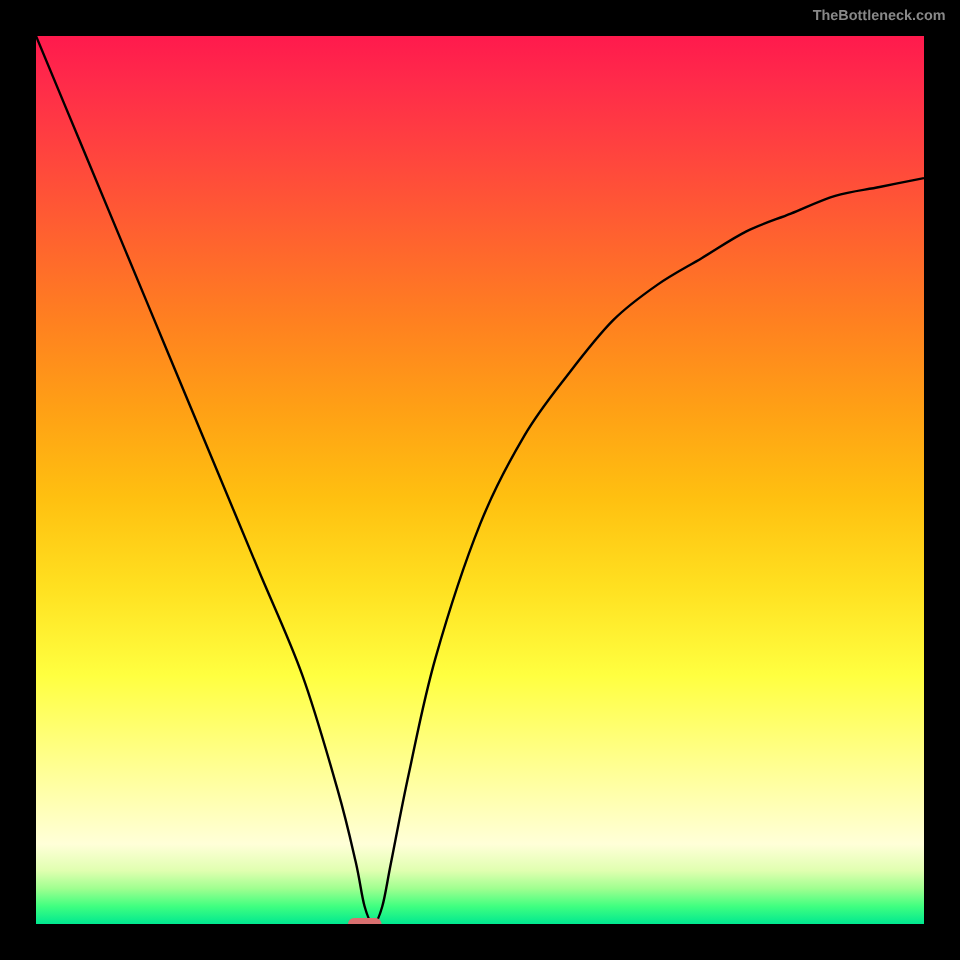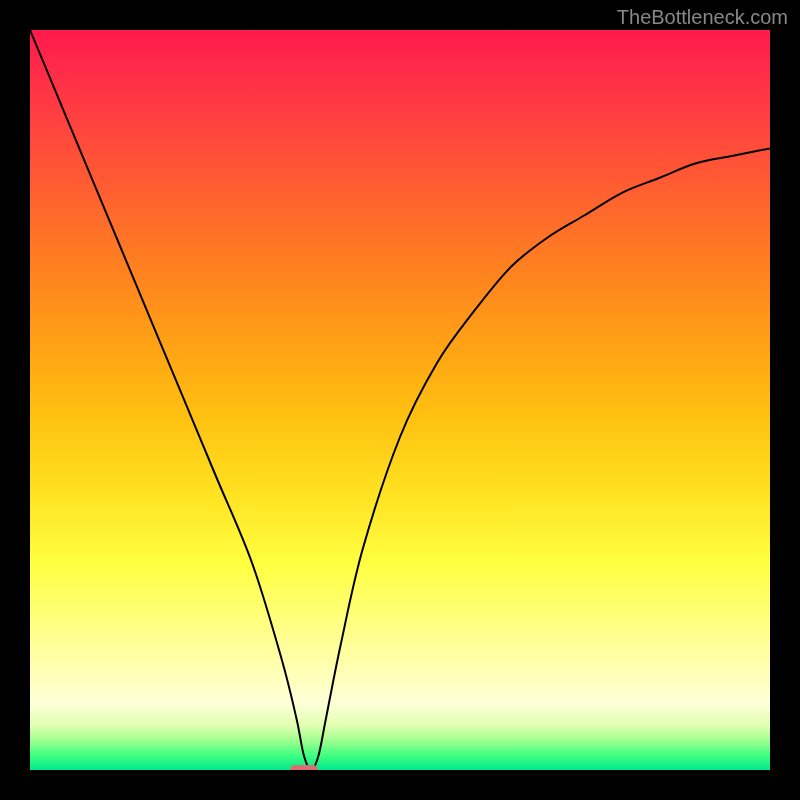--- a/index.html
+++ b/index.html
@@ -50,22 +50,22 @@
       #a0ff90 96%,
       #40ff80 98%,
       #00e890 100%
     );
   }
   .watermark {
     position: absolute;
     top: 6px;
     right: 12px;
     color: #888;
-    font-size: 20px;
-    font-weight: 400;
+    font-size: 12px;
+    font-weight: 700;
     z-index: 10;
   }
   .curve-svg {
     position: absolute;
     top: 0;
     left: 0;
     width: 100%;
     height: 100%;
     z-index: 5;
   }

